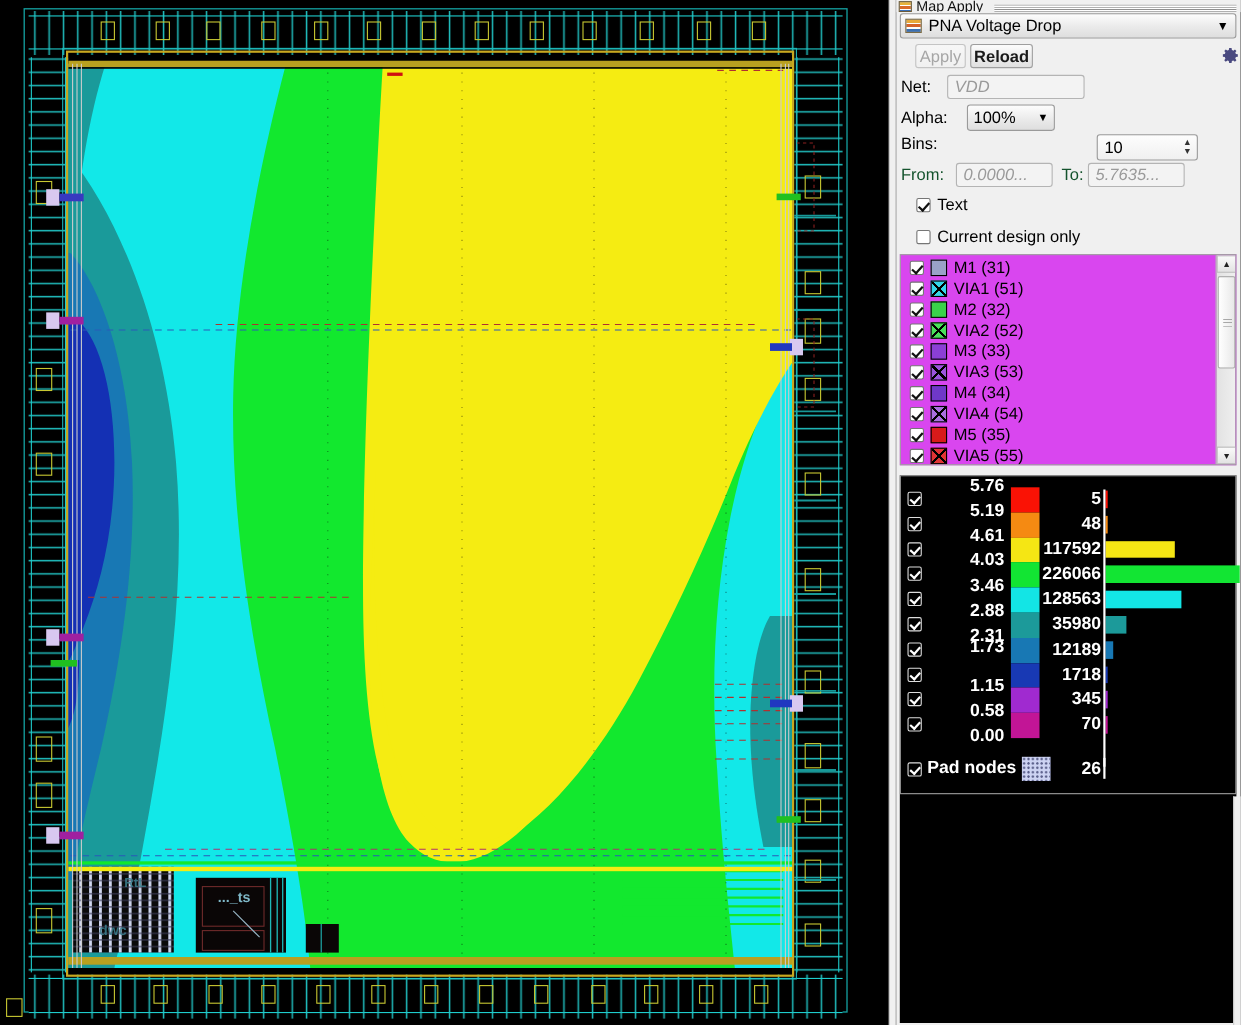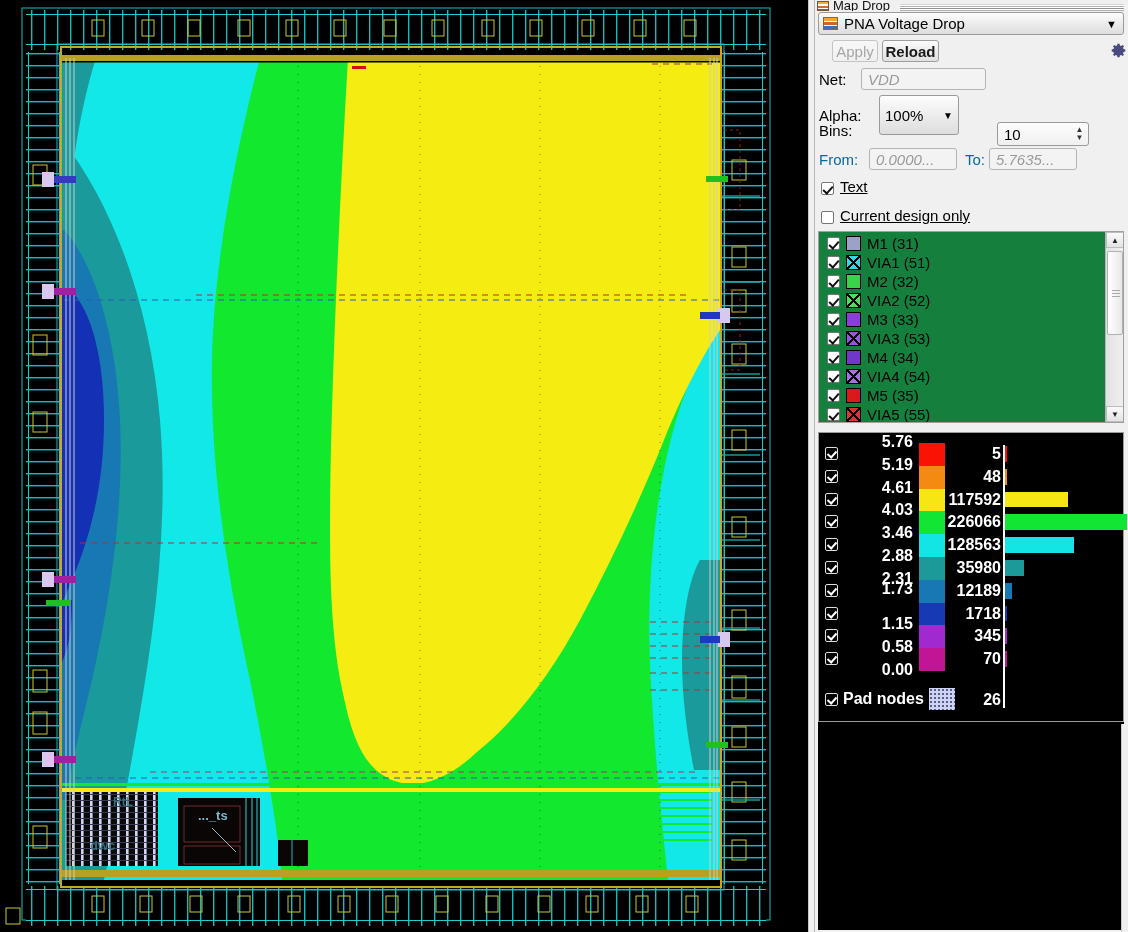--- a/index.html
+++ b/index.html
@@ -104,21 +104,21 @@
     display: flex; align-items: center; padding: 0 6px;
     font-size: 15px; font-style: italic; color: #9a9a9a;
   }
   #row-net { top: 68px; }
   #row-net .lbl { width: 42px; }
   #row-net .txtbox { width: 125px; }
 
   #row-alpha { top: 95px; }
   #row-alpha .lbl { width: 60px; }
   .small-combo {
-    width: 80px; height: 40px;
+    width: 80px; height: 24px;
     background: linear-gradient(to bottom,#fdfdfd,#ebebeb 55%,#dedede);
     border: 1px solid #9a9a9a; border-radius: 3px;
     display: flex; align-items: center; padding: 0 5px;
     font-size: 15px; color: #000; cursor: pointer;
   }
   .small-combo .sc-val { flex: 1; }
   .small-combo .sc-arrow { font-size: 10px; }
 
   #row-bins { top: 122px; width: 305px; }
   #row-bins .lbl { width: 60px; }
@@ -130,46 +130,46 @@
     font-size: 15px; color: #000;
   }
   .spin .sp-btns {
     position: absolute; right: 2px; top: 1px; width: 13px; height: 20px;
     display: flex; flex-direction: column; align-items: center; justify-content: center;
     cursor: pointer;
   }
   .spin .sp-btns div { font-size: 8px; line-height: 8px; color: #333; }
 
   #row-range { top: 148px; width: 305px; }
-  #row-range .lbl { color: #0369a1; }
+  #row-range .lbl { color: #14532d; }
   #lbl-from { width: 50px; }
   #inp-from { width: 88px; }
   #lbl-to { width: 32px; padding-left: 8px; }
   #inp-to { width: 88px; }
 
   
-  .chk-row { position: absolute; left: 6px; display: flex; align-items: flex-end; gap: 6px; cursor: pointer; text-decoration: underline; }
+  .chk-row { position: absolute; left: 18px; display: flex; align-items: center; gap: 6px; cursor: pointer; }
   .chk {
     width: 13px; height: 13px; background: #fff;
     border: 1px solid #767676; border-radius: 2px;
     position: relative; flex: none;
   }
   .chk.on::after {
     content: ""; position: absolute; left: 3px; top: 1px;
     width: 4px; height: 8px; border: solid #111; border-width: 0 2px 2px 0;
     transform: rotate(42deg);
   }
   .chk-row .ctext { font-size: 15px; color: #000; }
   #chk-text-row { top: 178px; }
   #chk-design-row { top: 207px; }
 
   
   #layer-list {
     position: absolute; left: 3px; top: 231px; width: 306px; height: 192px;
-    background: #15803d; border: 1px solid #a0a0a0;
+    background: #d946ef; border: 1px solid #a0a0a0;
     overflow: hidden;
   }
   .layer-rows { position: absolute; left: 0; top: 2px; width: 285px; }
   .layer-row { height: 19px; display: flex; align-items: center; gap: 6px; padding-left: 8px; cursor: pointer; }
   .layer-row .chk { background: #fff; }
   .lswatch {
     width: 15px; height: 15px; flex: none; position: relative;
     border: 1px solid #000;
     background-image:
       radial-gradient(circle at 4px 4px, #000 1.4px, transparent 1.5px),
@@ -523,21 +523,21 @@
       </g>
     </svg>
   </div>
 
   <div id="splitter"></div>
 
   <div id="right-panel">
 
     <div class="panel-title-bar">
       <div class="tt-icon"></div>
-      <div class="tt-text">Map Drop</div>
+      <div class="tt-text">Map Apply</div>
       <div class="tt-lines"></div>
     </div>
 
     <div class="mode-combo">
       <div class="mc-icon"></div>
       <div class="mc-text">PNA Voltage Drop</div>
       <div class="mc-arrow">▼</div>
     </div>
 
     <div class="btn-row">

